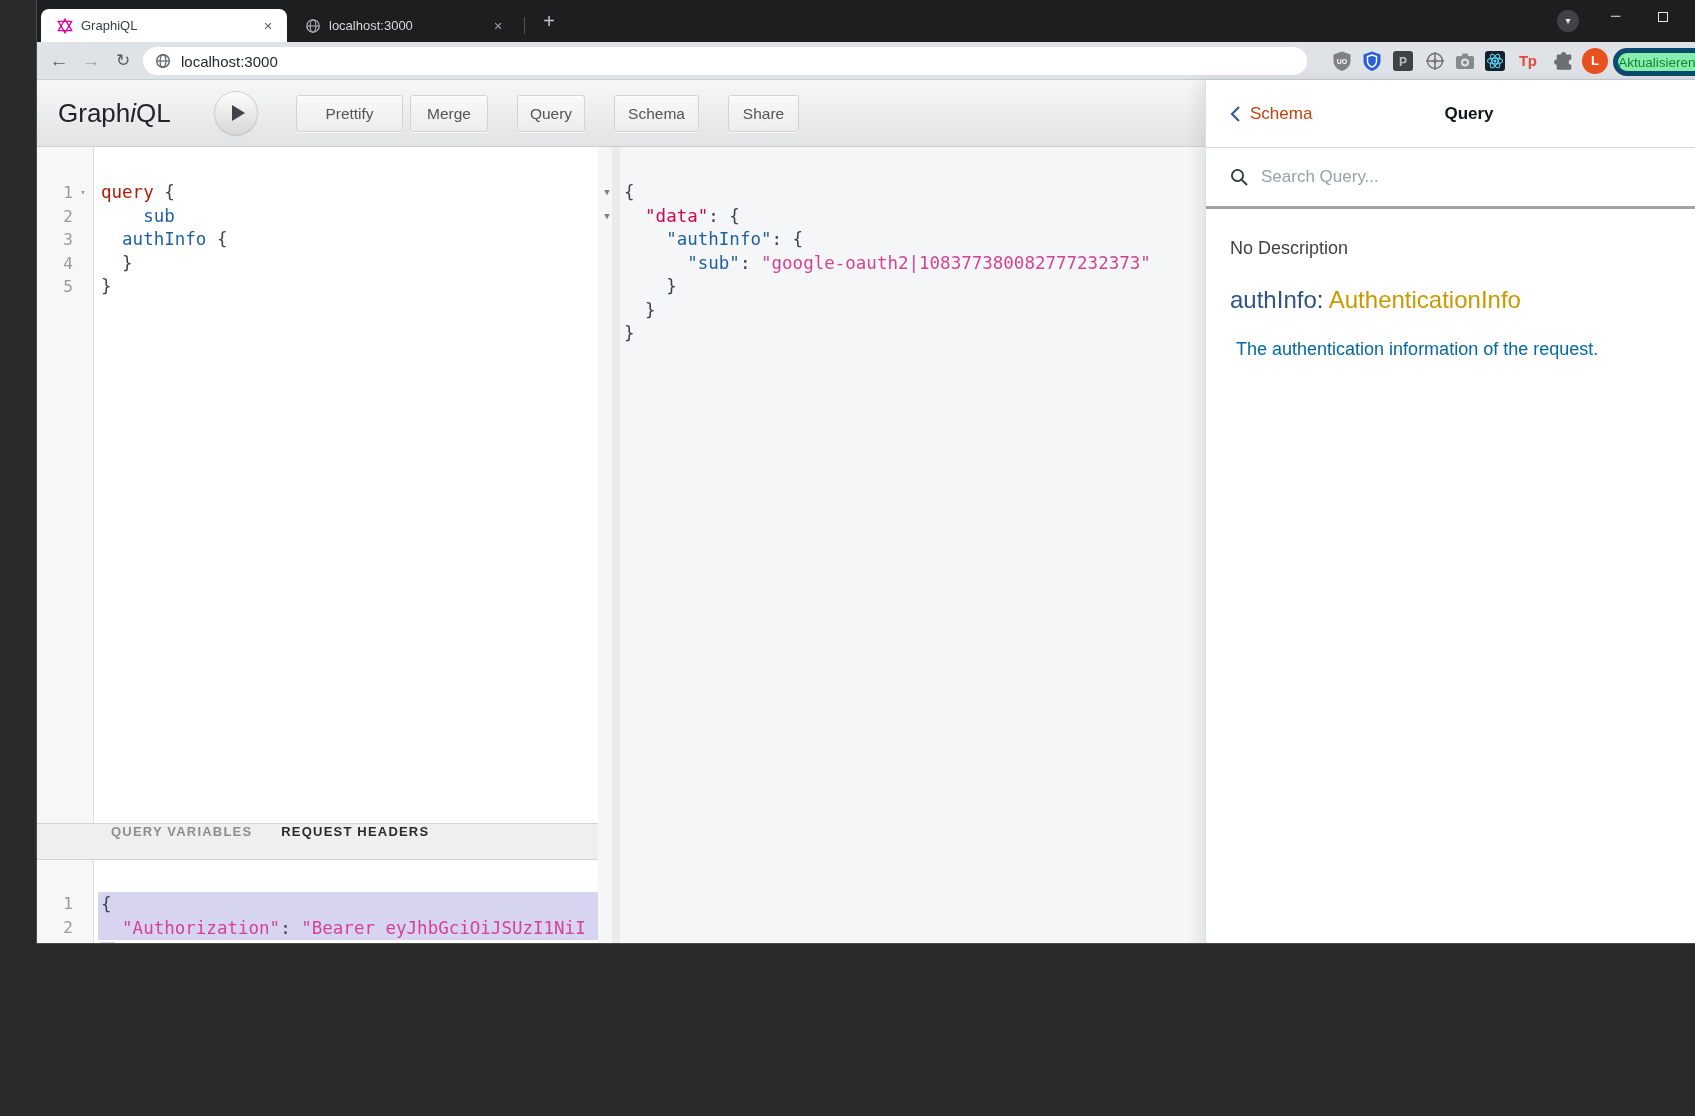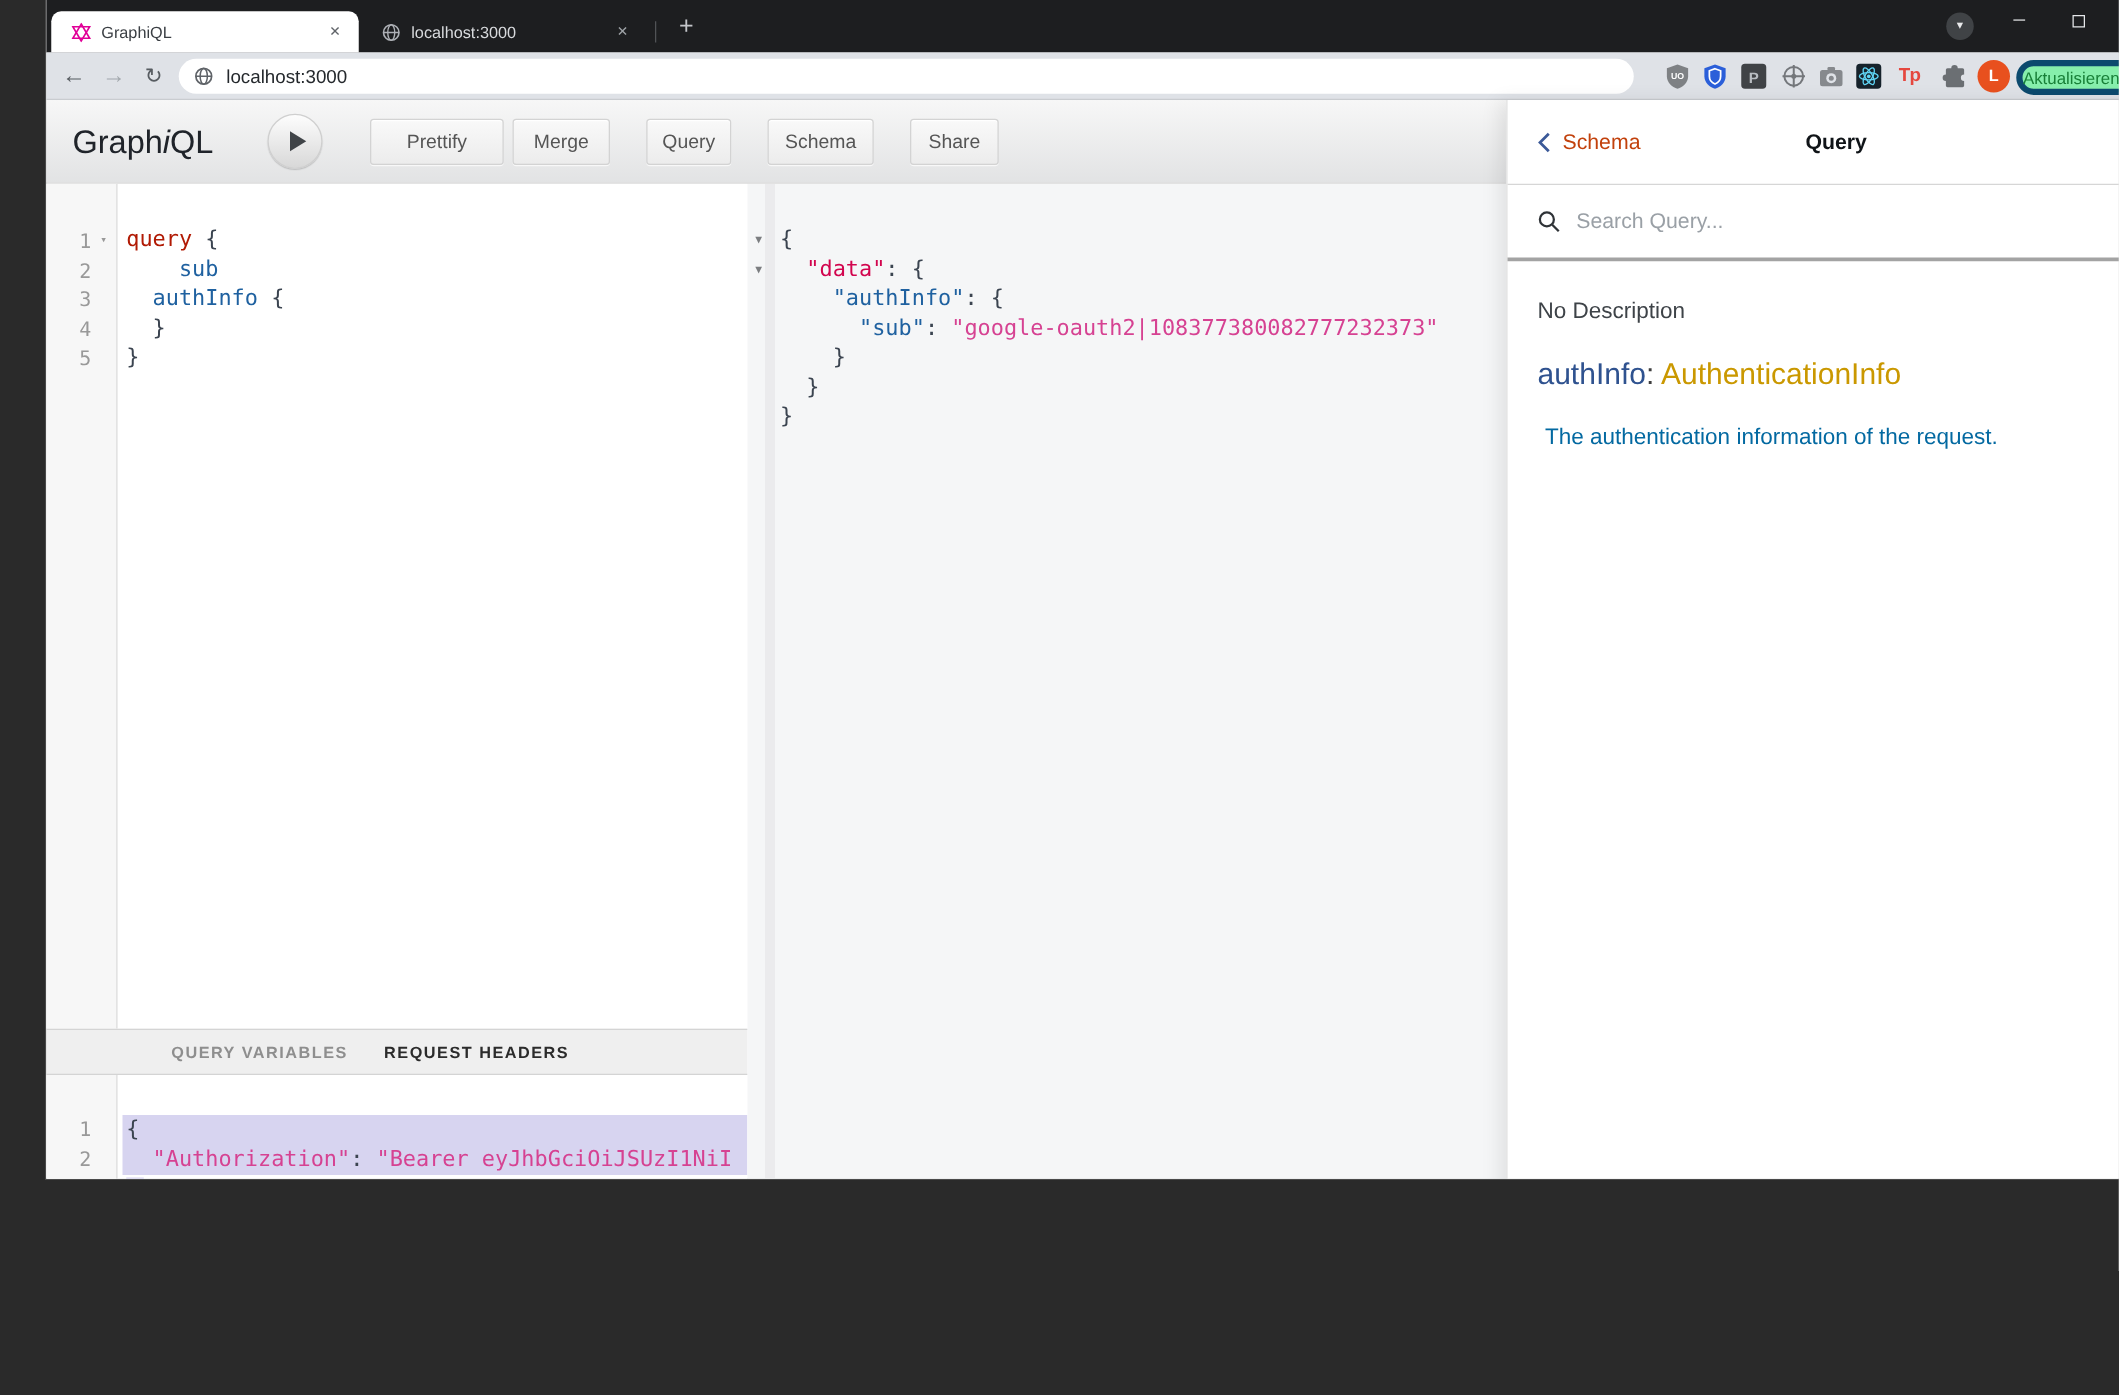--- a/index.html
+++ b/index.html
@@ -70,21 +70,21 @@
   .headers-editor .code-content { padding-top:32px; }
   .cl { position:relative; height:23.5px; line-height:23.5px; white-space:pre; }
   .headers-editor .cl { height:24px; line-height:24px; }
   .cl .sel { position:absolute; left:-3px; right:0; top:0; bottom:0; background:#d7d4f0; }
   .cl .toks { position:relative; }
   .sel-tok { background:#d7d4f0; padding-right:3px; }
   .tk-kw { color:#b11a04; } .tk-prop { color:#1f61a0; } .tk-def { color:#d2054e; }
   .tk-str { color:#d64292; } .tk-pl { color:#3b4450; }
 
   
-  .var-tabbar { position:absolute; left:0; top:823px; width:561px; height:37px; background:#efefef; border-top:1px solid #d4d4d4; border-bottom:1px solid #d4d4d4; padding-left:100px; display:flex; align-items:center; gap:29px; }
+  .var-tabbar { position:absolute; left:0; top:823px; width:561px; height:37px; background:#efefef; border-top:1px solid #d4d4d4; border-bottom:1px solid #d4d4d4; padding-left:74px; display:flex; gap:29px; }
   .vtab { font-size:13px; font-weight:bold; letter-spacing:1.2px; color:#8e8e8e; }
   .vtab.active { color:#2b2b2b; }
 
   
   .hscroll { position:absolute; left:57px; top:1097px; width:504px; height:16px; background:#f3f3f3; }
   .hs-arrow { position:absolute; top:0; width:17px; height:16px; color:#4f4f4f; font-size:9px; line-height:16px; text-align:center; }
   .hs-left { left:0; } .hs-right { right:0; }
   .hs-thumb { position:absolute; left:18px; top:1px; width:29px; height:14px; background:#c6c6c6; }
 
   

